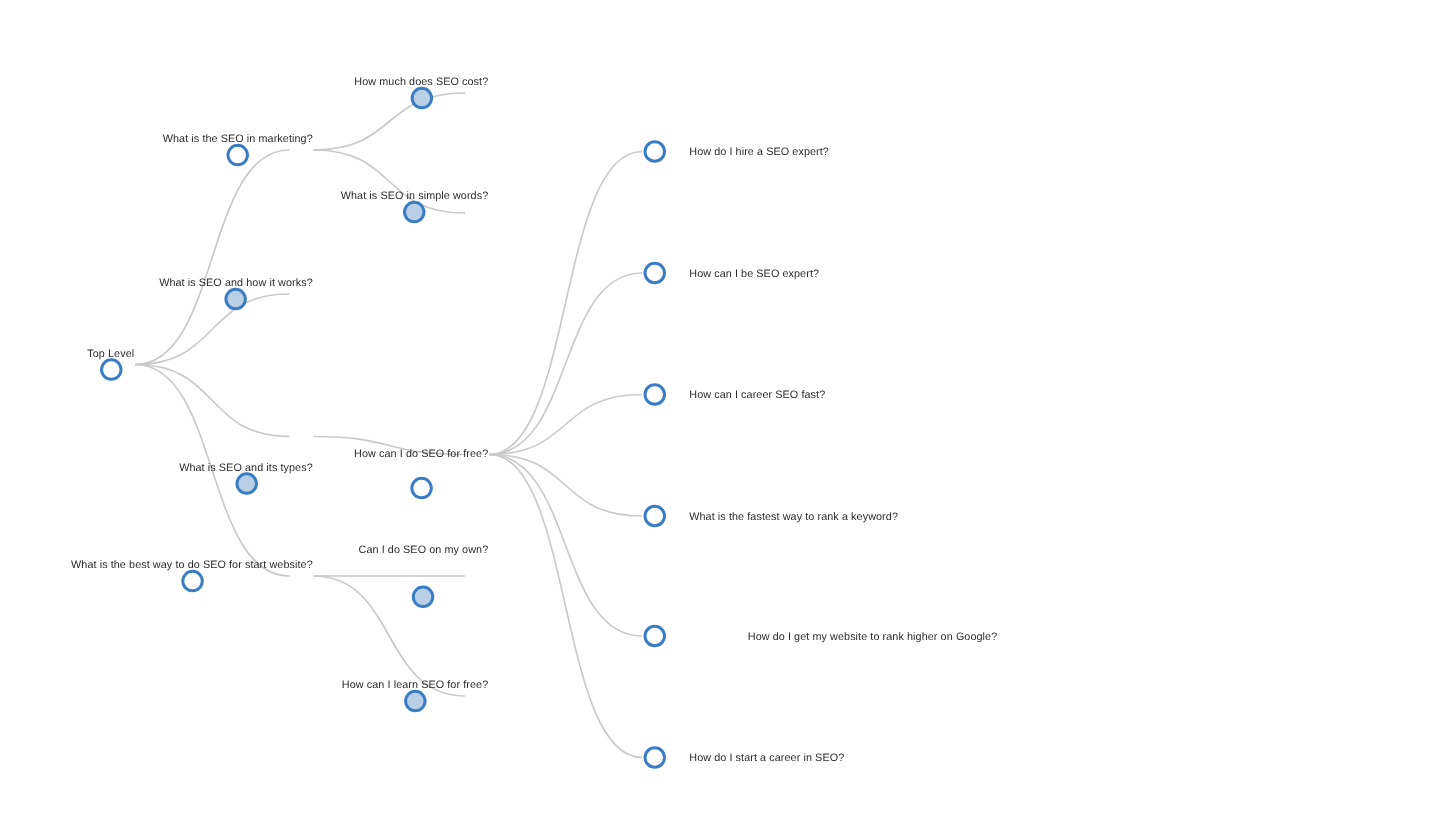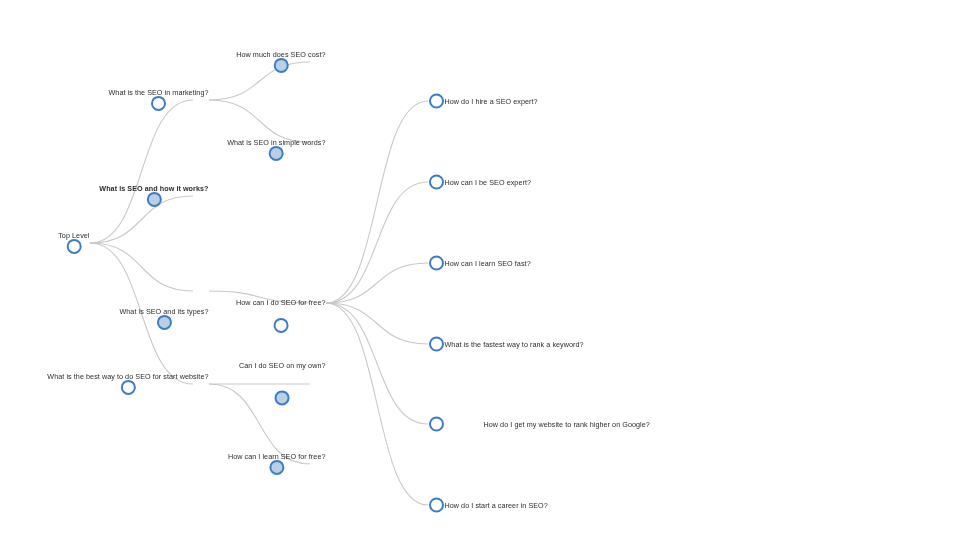--- a/index.html
+++ b/index.html
@@ -47,21 +47,21 @@
     flex-direction: row;
     transform: translateY(-50%);
   }
   .node-label {
     font-size: 7.2px;
     color: #2b2b2b;
     letter-spacing: 0.06px;
     line-height: 1;
   }
   .node.label-left .node-label { margin-right: 0px; }
-  .node.label-right .node-label { margin-left: 1px; }
+  .node.label-right .node-label { margin-left: 16px; }
   .node-dot {
     width: 15px;
     height: 15px;
     border-radius: 50%;
     border: 2.1px solid #3b7dc4;
     box-sizing: border-box;
     flex: 0 0 auto;
   }
   .node-dot.filled {
     background: #b9cfe6;
@@ -97,25 +97,25 @@
         <span class="node-dot hollow"></span>
       </div>
       <div class="node label-left" style="left: 208.5px; top: 100px;">
         <span class="node-label">What is the SEO in marketing?</span>
         <span class="node-dot hollow"></span>
       </div>
       <div class="node label-left" style="left: 325.5px; top: 62px;">
         <span class="node-label">How much does SEO cost?</span>
         <span class="node-dot filled"></span>
       </div>
-      <div class="node label-left" style="left: 325.5px; top: 150px;">
+      <div class="node label-left" style="left: 325.5px; top: 138px;">
         <span class="node-label">What is SEO in simple words?</span>
         <span class="node-dot filled"></span>
       </div>
-      <div class="node label-left" style="left: 208.5px; top: 196px; font-weight: bold;">
+      <div class="node label-left" style="left: 208.5px; top: 196px;">
         <span class="node-label">What is SEO and how it works?</span>
         <span class="node-dot filled"></span>
       </div>
       <div class="node label-left" style="left: 208.5px; top: 291px; margin-top: 28px;">
         <span class="node-label">What is SEO and its types?</span>
         <span class="node-dot filled"></span>
       </div>
       <div class="node label-left" style="left: 208.5px; top: 384px;">
         <span class="node-label">What is the best way to do SEO for start website?</span>
         <span class="node-dot hollow"></span>
@@ -135,21 +135,21 @@
       <div class="node label-right" style="left: 428.5px; top: 101px;">
         <span class="node-dot hollow"></span>
         <span class="node-label">How do I hire a SEO expert?</span>
       </div>
       <div class="node label-right" style="left: 428.5px; top: 182px;">
         <span class="node-dot hollow"></span>
         <span class="node-label">How can I be SEO expert?</span>
       </div>
       <div class="node label-right" style="left: 428.5px; top: 263px;">
         <span class="node-dot hollow"></span>
-        <span class="node-label">How can I learn SEO fast?</span>
+        <span class="node-label">How can I career SEO fast?</span>
       </div>
       <div class="node label-right" style="left: 428.5px; top: 344px; text-align: right;">
         <span class="node-dot hollow"></span>
         <span class="node-label">What is the fastest way to rank a keyword?</span>
       </div>
       <div class="node label-right" style="left: 428.5px; top: 424px; gap: 39px;">
         <span class="node-dot hollow"></span>
         <span class="node-label">How do I get my website to rank higher on Google?</span>
       </div>
       <div class="node label-right" style="left: 428.5px; top: 505px;">

